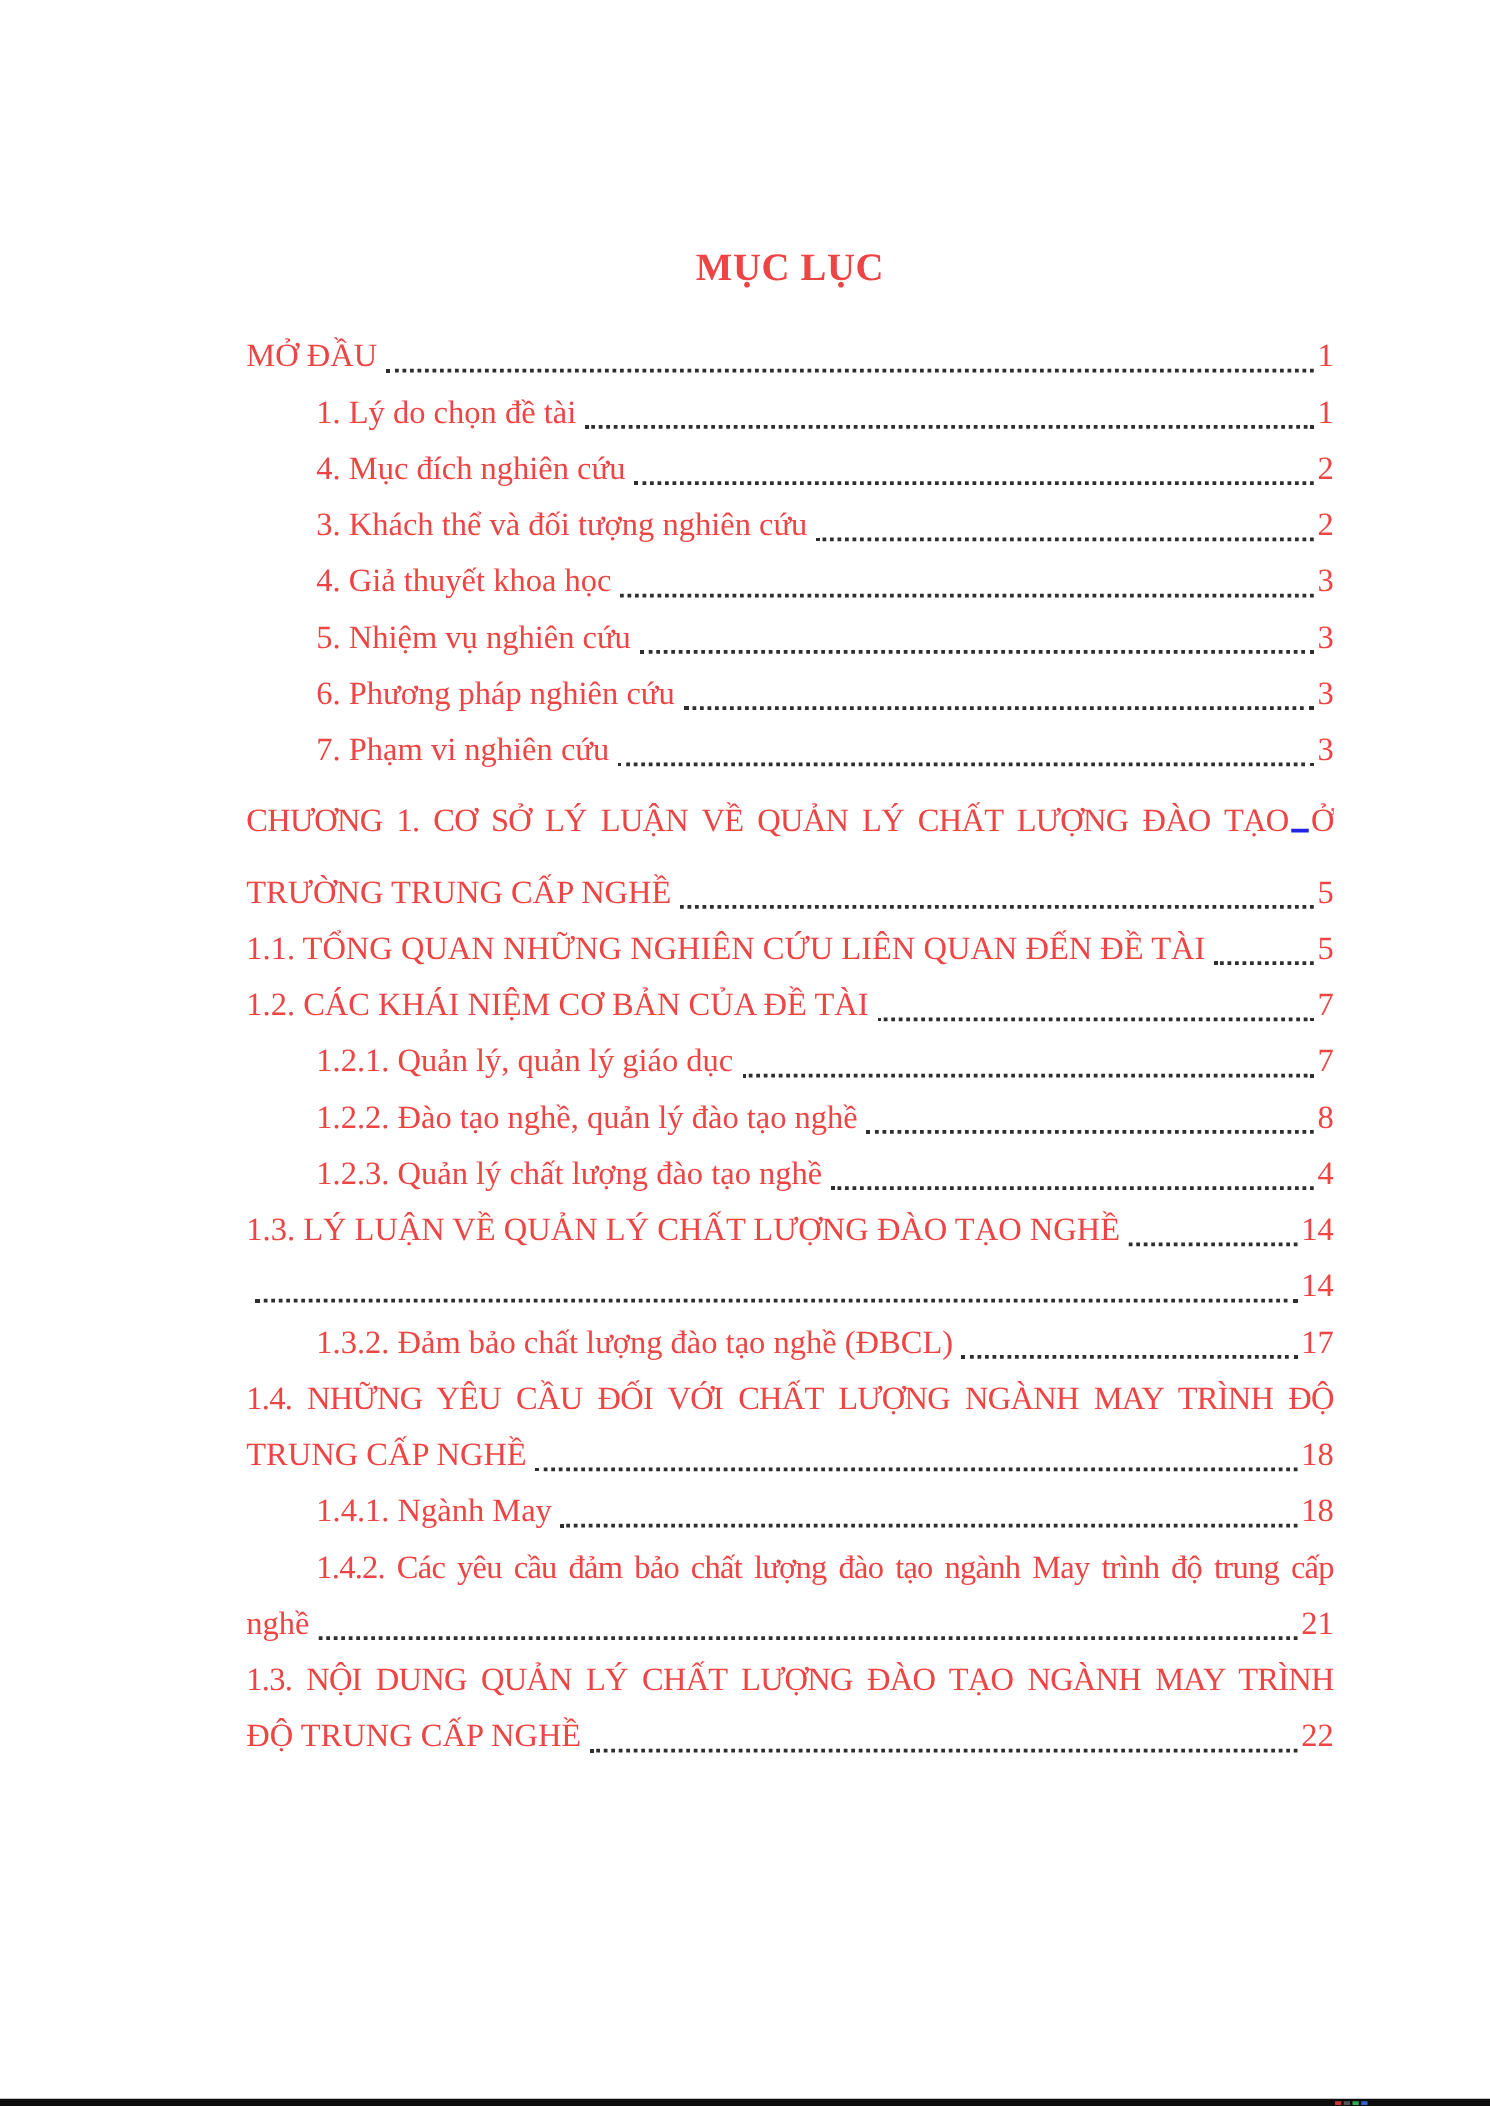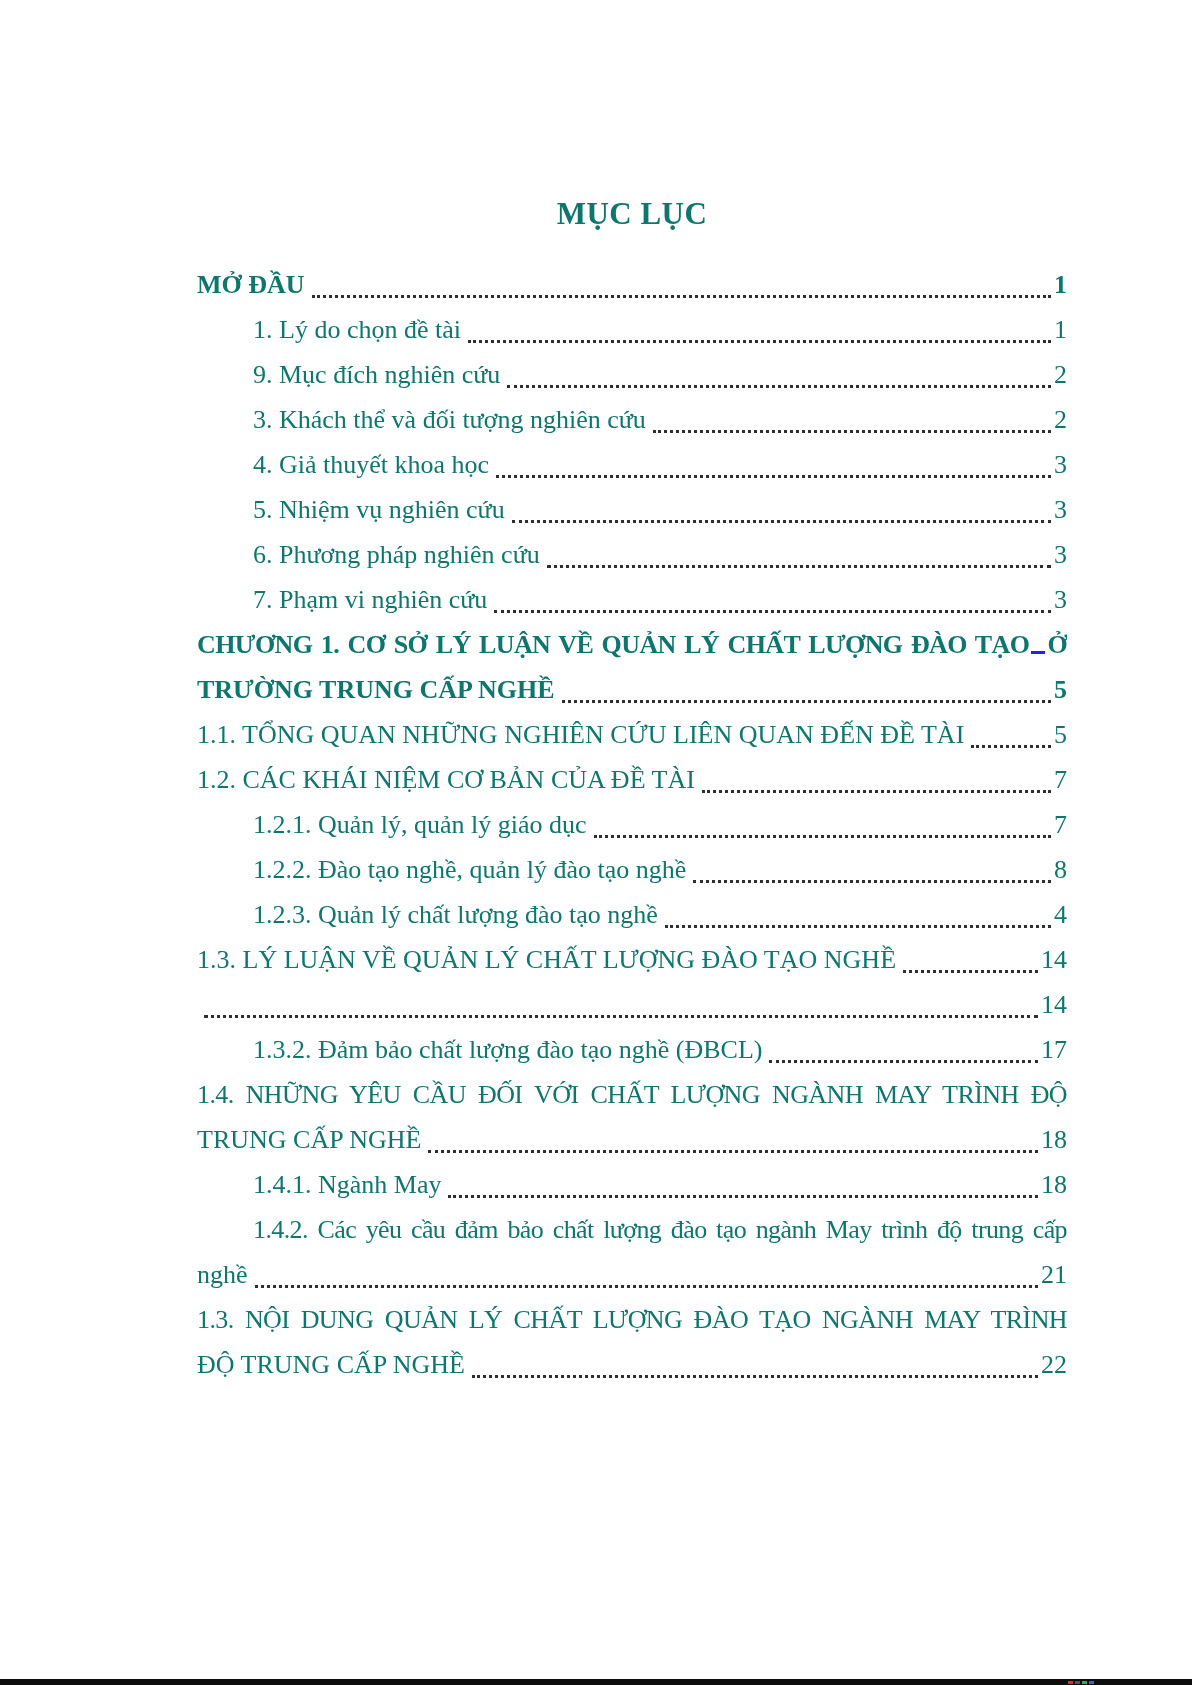--- a/index.html
+++ b/index.html
@@ -1,21 +1,21 @@
 <!DOCTYPE html>
 <html><head>
 <meta charset="utf-8">
 <style>
   html,body { margin:0; padding:0; background:#ffffff; }
   .page {
     position:relative;
     width:1192px; height:1685px;
     background:#ffffff;
     font-family:"Liberation Serif","DejaVu Serif",serif;
-    color:#0f766e;
+    color:#ef4444;
     overflow:hidden;
   }
   .content {
     position:absolute;
     left:197px; top:196px;
     width:870px;
   }
   .title {
     font-size:31px; line-height:36px;
     font-weight:bold;
@@ -26,21 +26,21 @@
   .toc { width:100%; }
   .row {
     display:flex;
     align-items:stretch;
     height:45px; line-height:45px;
     font-size:26px;
     overflow:hidden;
   }
   .row .t { white-space:nowrap; flex:0 0 auto; }
   .row.ind .t { padding-left:56px; }
-  .row.bold { font-weight:bold; }
+  .row.bold { font-weight:normal;margin-top:12px; }
   .row.just { letter-spacing:-0.6px; }
   .row.just .t {
     display:block; width:100%; flex:1 1 auto;
     white-space:normal;
     text-align:justify;
     -moz-text-align-last:justify;
     text-align-last:justify;
   }
   .dots { flex:1 1 auto; position:relative; margin:0 3px 0 7px; min-width:18px; }
   .dots::after {
@@ -77,21 +77,21 @@
           <span class="t">MỞ ĐẦU</span>
           <span class="dots"></span>
           <span class="pg">1</span>
         </div>
         <div class="row ind">
           <span class="t">1. Lý do chọn đề tài</span>
           <span class="dots"></span>
           <span class="pg">1</span>
         </div>
         <div class="row ind">
-          <span class="t">9. Mục đích nghiên cứu</span>
+          <span class="t">4. Mục đích nghiên cứu</span>
           <span class="dots"></span>
           <span class="pg">2</span>
         </div>
         <div class="row ind">
           <span class="t">3. Khách thể và đối tượng nghiên cứu</span>
           <span class="dots"></span>
           <span class="pg">2</span>
         </div>
         <div class="row ind">
           <span class="t">4. Giả thuyết khoa học</span>

